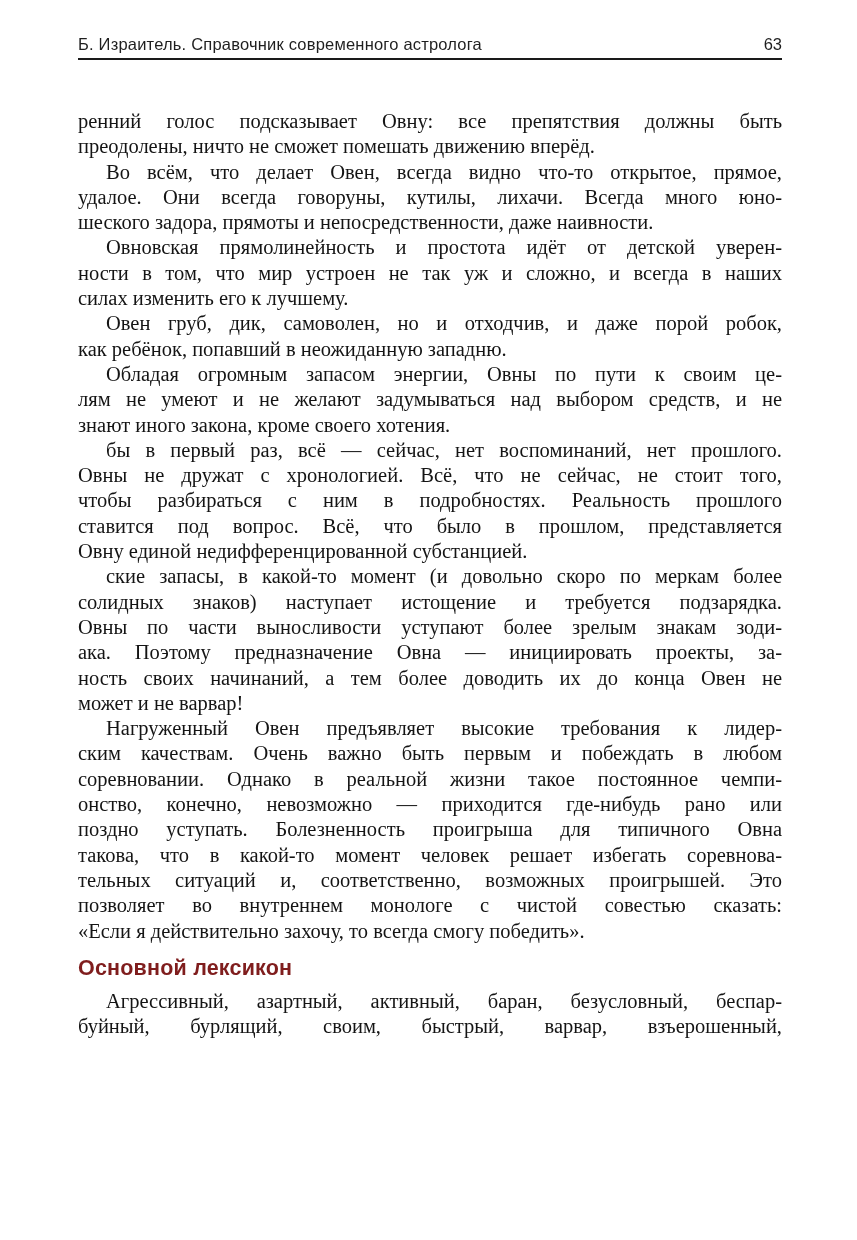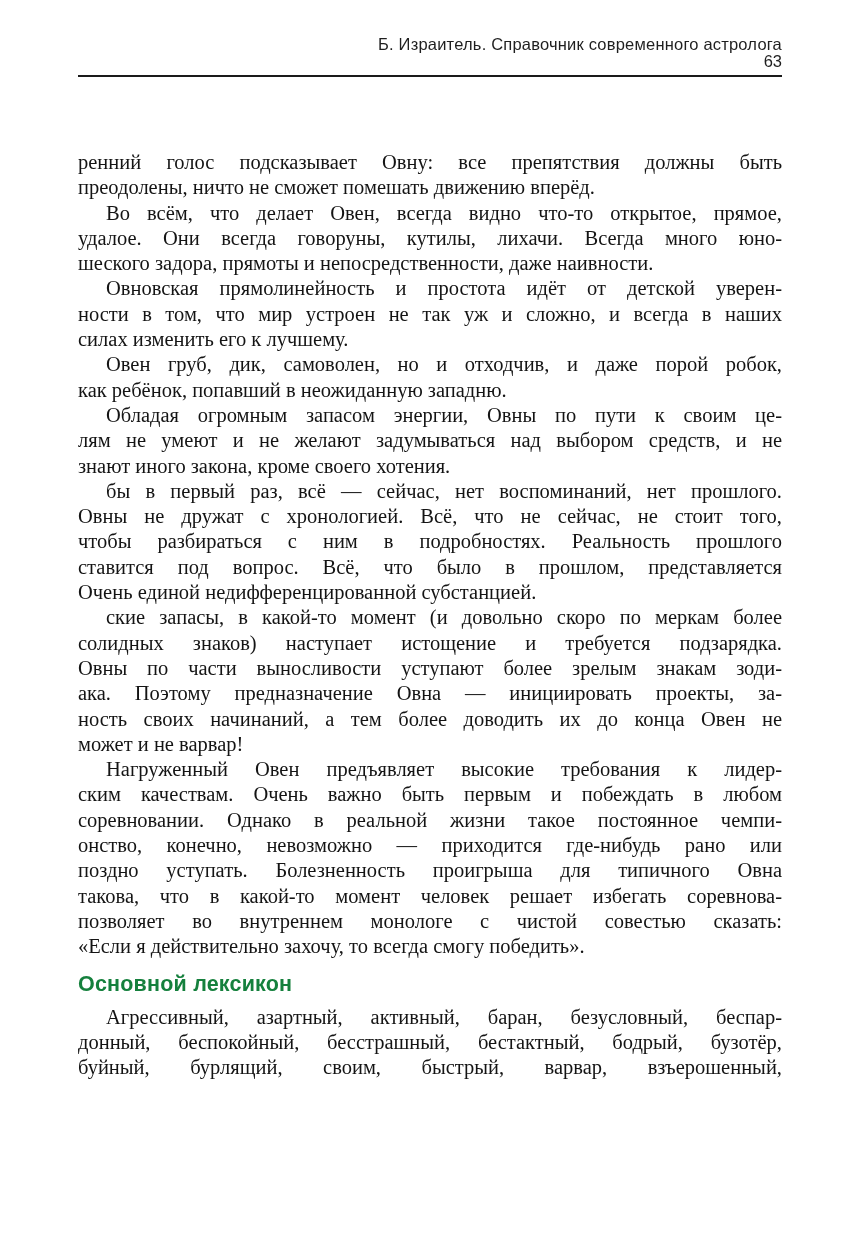--- a/index.html
+++ b/index.html
@@ -19,46 +19,45 @@
   .running-header {
     display: flex;
     justify-content: space-between;
     align-items: flex-end;
     font-family: "Liberation Sans", sans-serif;
     font-size: 16.5px;
     line-height: 17px;
     color: #1f1f1f;
     padding-bottom: 5px;
     border-bottom: 2px solid #1a1a1a;
-    flex-direction: column;
   }
   .running-header .title { letter-spacing: 0.2px; }
   .body-text {
-    margin-top: 73px;
+    margin-top: 49px;
     width: 704px;
     font-size: 20.5px;
   }
   .paragraph { margin: 0; }
   .line {
     line-height: 25.3px;
     text-align: justify;
     text-align-last: justify;
     text-justify: inter-word;
     white-space: normal;
     overflow: hidden;
     height: 25.3px;
   }
   .line.lastline { text-align-last: left; }
   .paragraph.indent .line:first-child { text-indent: 28px; }
   .section-heading {
     font-family: "Liberation Sans", sans-serif;
     font-weight: bold;
     font-size: 21.5px;
     line-height: 27px;
-    color: #15803d;
+    color: #7f1d1d;
     margin-top: 11px;
     margin-bottom: 7px;
     letter-spacing: 0.2px;
   }
 </style>
 </head>
 <body>
 
 <div class="page">
   <div class="running-header">
@@ -88,40 +87,40 @@
       <div class="paragraph indent">
         <div class="line">Обладая огромным запасом энергии, Овны по пути к своим це-</div>
         <div class="line">лям не умеют и не желают задумываться над выбором средств, и не</div>
         <div class="line lastline">знают иного закона, кроме своего хотения.</div>
       </div>
       <div class="paragraph indent">
         <div class="line">бы в первый раз, всё — сейчас, нет воспоминаний, нет прошлого.</div>
         <div class="line">Овны не дружат с хронологией. Всё, что не сейчас, не стоит того,</div>
         <div class="line">чтобы разбираться с ним в подробностях. Реальность прошлого</div>
         <div class="line">ставится под вопрос. Всё, что было в прошлом, представляется</div>
-        <div class="line lastline">Очень единой недифференцированной субстанцией.</div>
+        <div class="line lastline">Овну единой недифференцированной субстанцией.</div>
       </div>
       <div class="paragraph indent">
         <div class="line">ские запасы, в какой-то момент (и довольно скоро по меркам более</div>
         <div class="line">солидных знаков) наступает истощение и требуется подзарядка.</div>
         <div class="line">Овны по части выносливости уступают более зрелым знакам зоди-</div>
         <div class="line">ака. Поэтому предназначение Овна — инициировать проекты, за-</div>
         <div class="line">ность своих начинаний, а тем более доводить их до конца Овен не</div>
         <div class="line lastline">может и не варвар!</div>
       </div>
       <div class="paragraph indent">
         <div class="line">Нагруженный Овен предъявляет высокие требования к лидер-</div>
         <div class="line">ским качествам. Очень важно быть первым и побеждать в любом</div>
         <div class="line">соревновании. Однако в реальной жизни такое постоянное чемпи-</div>
         <div class="line">онство, конечно, невозможно — приходится где-нибудь рано или</div>
         <div class="line">поздно уступать. Болезненность проигрыша для типичного Овна</div>
         <div class="line">такова, что в какой-то момент человек решает избегать соревнова-</div>
+        <div class="line">тельных ситуаций и, соответственно, возможных проигрышей. Это</div>
         <div class="line">позволяет во внутреннем монологе с чистой совестью сказать:</div>
         <div class="line lastline">«Если я действительно захочу, то всегда смогу победить».</div>
       </div>
       <div class="section-heading">Основной лексикон</div>
       <div class="paragraph indent">
         <div class="line">Агрессивный, азартный, активный, баран, безусловный, беспар-</div>
-        <div class="line">донный, беспокойный, бесстрашный, бестактный, бодрый, бузотёр,</div>
         <div class="line">буйный, бурлящий, своим, быстрый, варвар, взъерошенный,</div>
       </div>
     </div>
 </div>
 
 </body></html>

